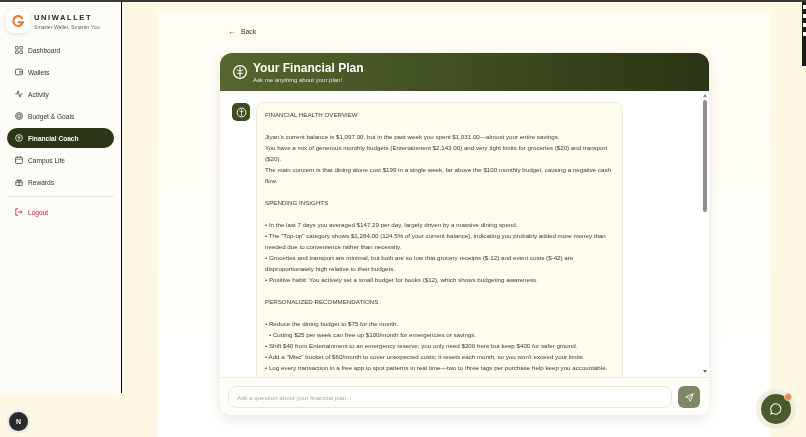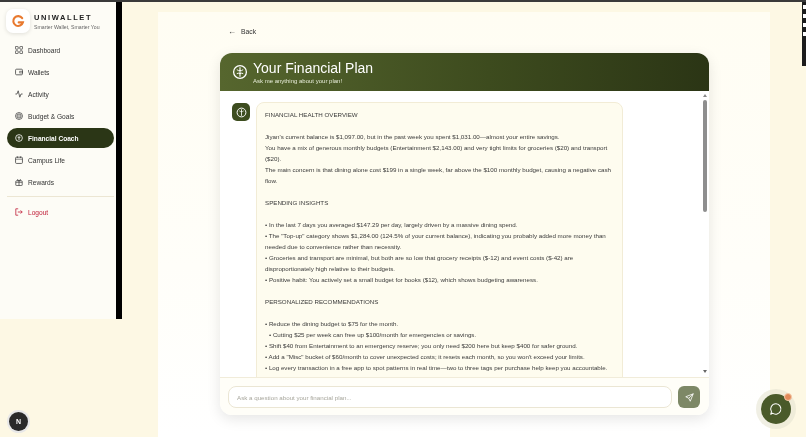--- a/index.html
+++ b/index.html
@@ -7,22 +7,22 @@
   body {
     font-family: "Liberation Sans", "DejaVu Sans", sans-serif;
     background: #fdf8e4;
     position: relative;
     color: #333;
   }
   .topline { position: absolute; left: 0; top: 0; width: 806px; height: 2px; background: #3a3a3a; z-index: 5; }
 
   
   .sidebar {
-    position: absolute; left: 0; top: 0; width: 122px; height: 319px;
-    background: #fdfcf6; border-right: 6px solid #000000;
+    position: absolute; left: 0; top: 0; width: 122px; height: 393px;
+    background: #fdfcf6; border-right: 1px solid #000000;
   }
   .brand { position: absolute; left: 6px; top: 9px; display: flex; align-items: center; }
   .brand-logo {
     width: 24px; height: 24px; border-radius: 7px; background: #fff;
     box-shadow: 0 1px 4px rgba(0,0,0,0.12);
     display: flex; align-items: center; justify-content: center;
   }
   .brand-text { margin-left: 4px; }
   .brand-name { font-size: 7.5px; font-weight: bold; letter-spacing: 1.6px; color: #222; }
   .brand-tag { font-size: 5.2px; color: #666; margin-top: 2px; }
@@ -59,21 +59,21 @@
     position: absolute; left: 220px; top: 53px; width: 489px; height: 362px;
     background: #fff; border-radius: 12px;
     box-shadow: 0 4px 14px rgba(0,0,0,0.10);
     overflow: hidden;
   }
   .card-header {
     height: 38px; background: linear-gradient(90deg, #56662e 0%, #3d4b1e 55%, #2b3515 100%);
     display: flex; align-items: center; padding-left: 12px;
   }
   .card-header .hicon { width: 16px; height: 16px; margin-right: 5px; }
-  .card-title { color: #fff; font-size: 14px; font-weight: normal; }
+  .card-title { color: #fff; font-size: 12px; font-weight: bold; }
   .card-sub { color: #e7ecd8; font-size: 6px; margin-top: 2px; }
 
   .messages { position: absolute; left: 0; top: 38px; width: 480px; height: 286px; overflow: hidden; }
   .bot-avatar {
     position: absolute; left: 12px; top: 12px; width: 18px; height: 18px; border-radius: 5px;
     background: #3d4d1f; display: flex; align-items: center; justify-content: center;
   }
   .bubble {
     position: absolute; left: 36px; top: 11px; width: 367px; height: 300px;
     background: #fefcef; border: 1px solid #f2ecd6; border-radius: 8px;

